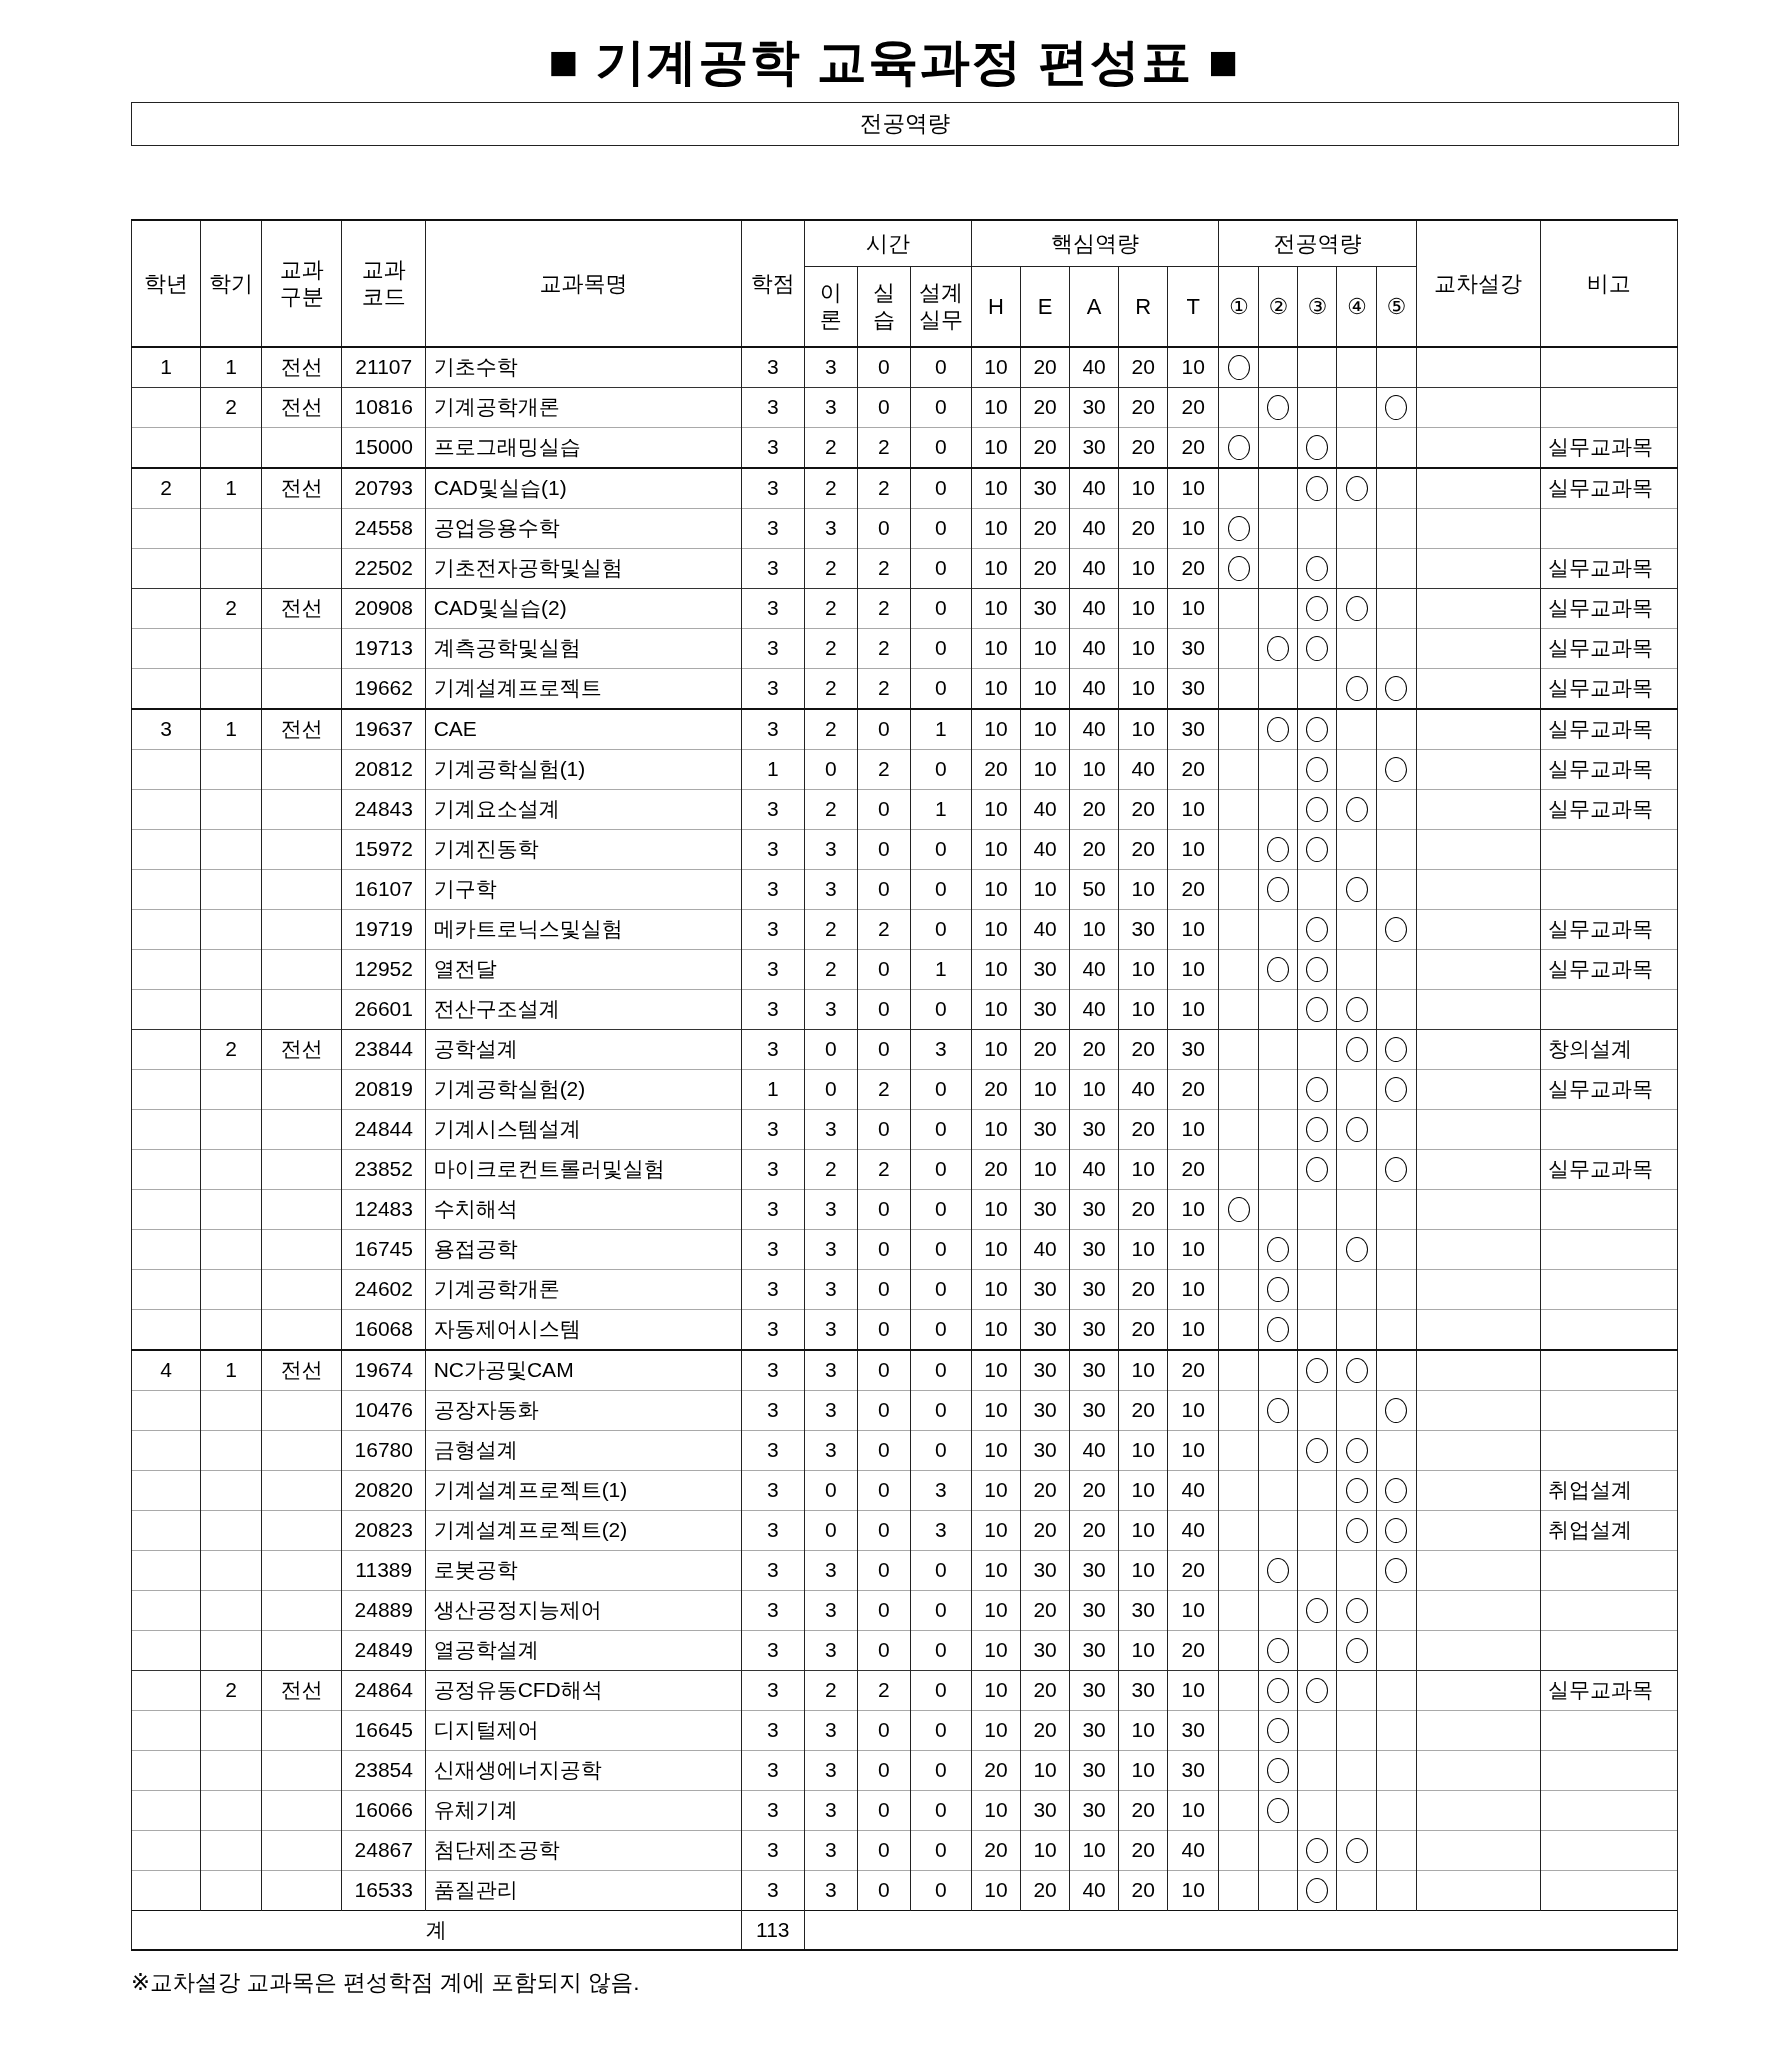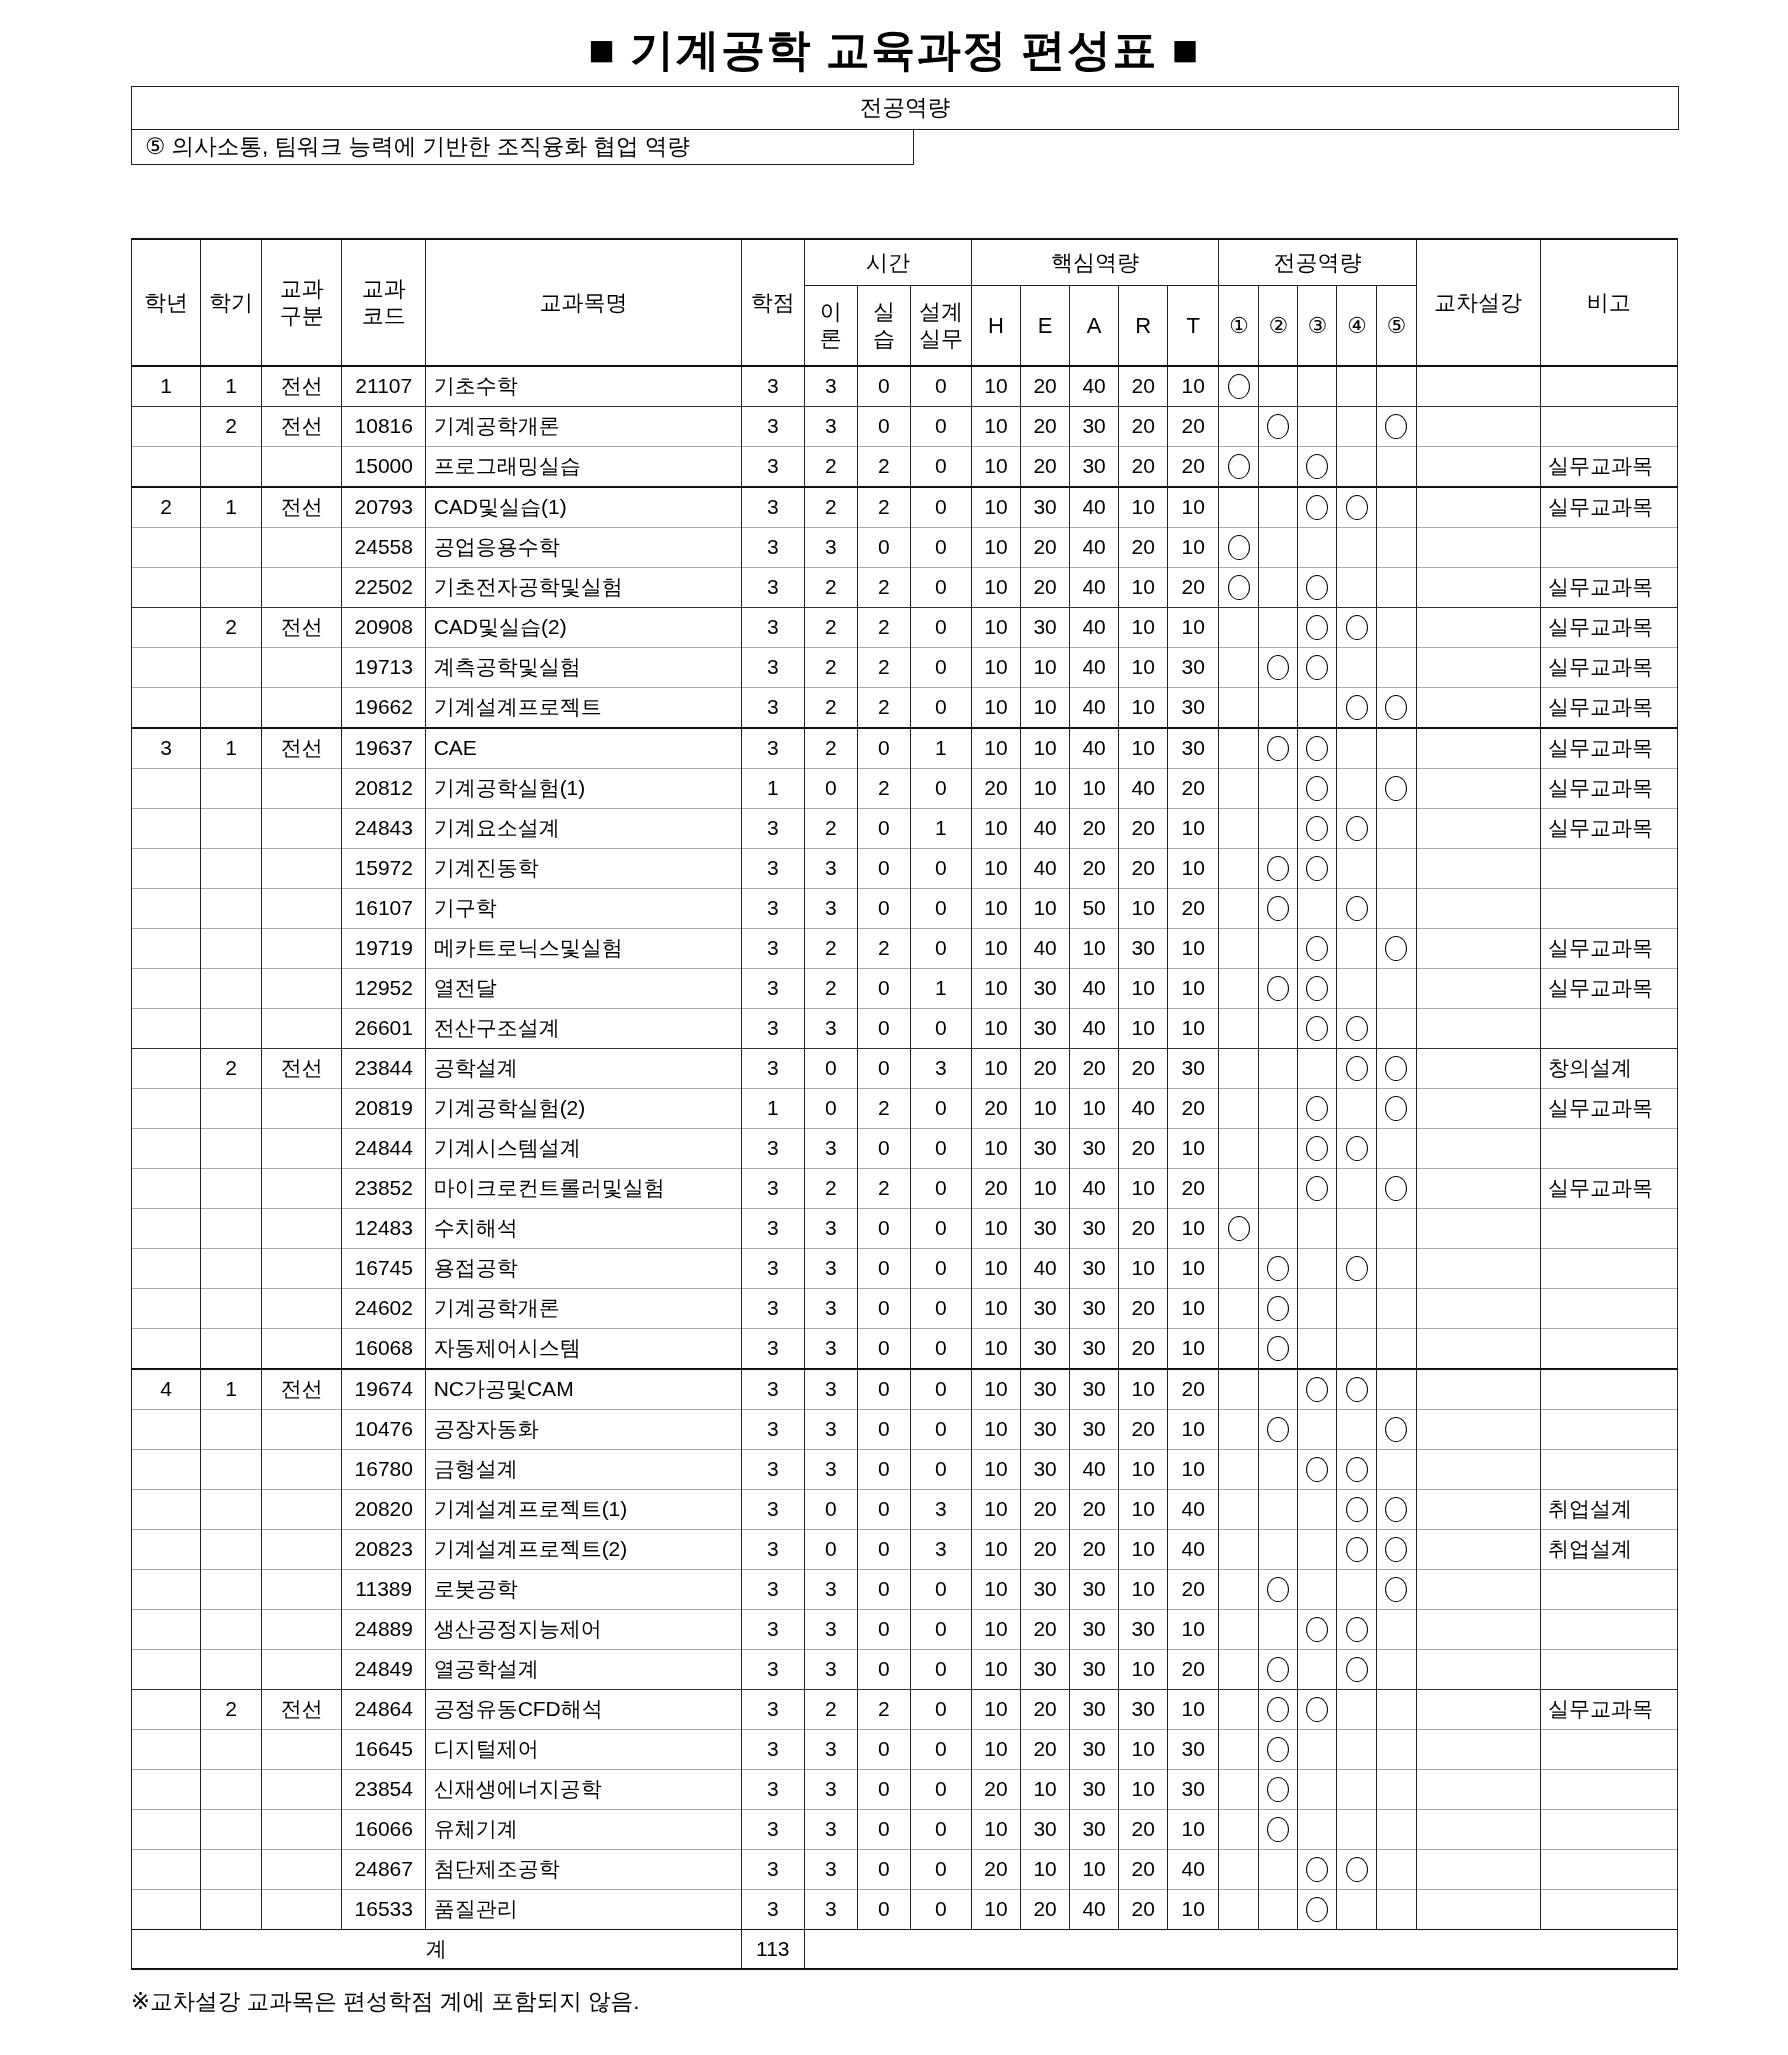--- a/index.html
+++ b/index.html
@@ -1,18 +1,18 @@
 <!DOCTYPE html>
 <html style="font-size:11.7px"><head>
 <meta charset="utf-8">
 <style>
   html,body{margin:0;padding:0;background:#fff;}
   body{width:1788px;height:2056px;font-family:"Liberation Sans","DejaVu Sans",sans-serif;color:#000;}
   .page{position:relative;width:1788px;height:2056px;overflow:hidden;}
-  .title{width:1788px;text-align:center;margin:21px 0 0 0;font-size:44px;font-weight:700;letter-spacing:1.5px;}
+  .title{width:1788px;text-align:center;margin:29px 0 0 0;font-size:50px;font-weight:700;letter-spacing:1.5px;}
   table{border-collapse:collapse;table-layout:fixed;}
   
   .legend{width:1547px;margin:5.8px 0 0 131px;}
   .legend td{border:1.5px solid #222;font-size:22.6px;height:34px;padding:0 0 0 13px;vertical-align:middle;}
   .legend td.lg-head{text-align:center;height:42px;padding:0;}
   .legend td.open{border:none;}
   
   .main{width:1547px;margin:73px 0 0 131px;border-left:1.5px solid #111;border-right:1.5px solid #111;}
   .main th{font-weight:400;font-size:22px;white-space:pre-line;line-height:1.25;border:0.7px solid #222;
            text-align:center;vertical-align:middle;padding:0;}
@@ -38,24 +38,20 @@
   <h1 class="title">■ 기계공학 교육과정 편성표 ■</h1>
 
   <table class="legend">
     <colgroup>
         <col style="width:782px">
         <col style="width:765px">
       </colgroup>
     <tbody>
       <tr>
         <td colspan="2" class="lg-head">전공역량</td>
-      </tr>
-      <tr>
-        <td>⑤ 의사소통, 팀워크 능력에 기반한 조직융화 협업 역량</td>
-        <td class="open"></td>
       </tr>
     </tbody>
   </table>
 
   <table class="main">
     <colgroup>
       <col style="width:69px">
         <col style="width:61px">
         <col style="width:80px">
         <col style="width:84px">

